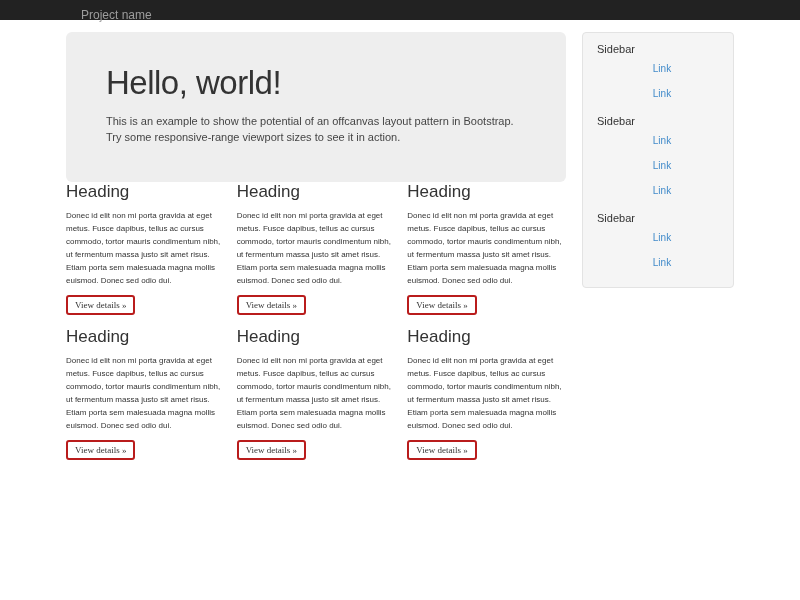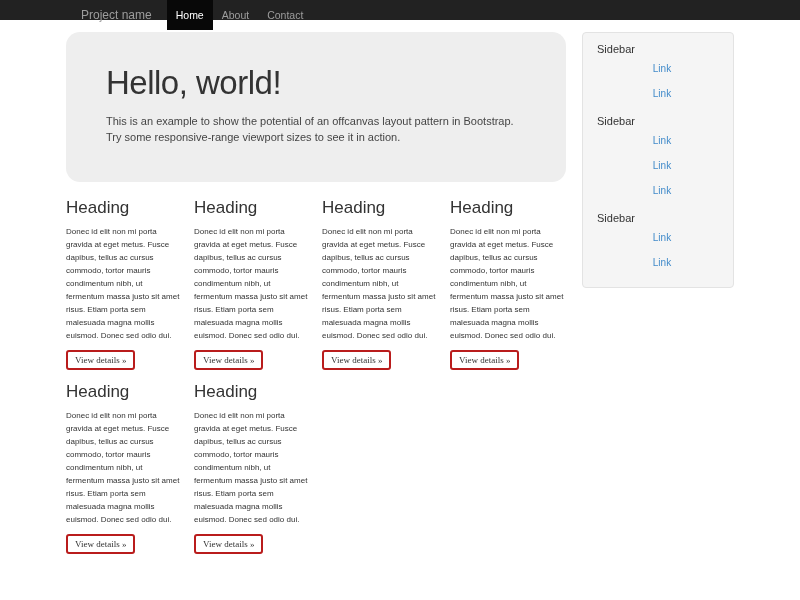--- a/index.html
+++ b/index.html
@@ -51,44 +51,43 @@
     display: flex;
     justify-content: space-between;
     align-items: flex-start;
     margin-top: 12px;
   }
   .main-col { width: 500px; }
 
   
   .jumbotron {
     background: var(--jumbotron-bg, #eee);
-    border-radius: 14px;
+    border-radius: 6px;
     height: 150px;
     padding: 34px 40px 0;
     overflow: hidden;
   }
   .jumbotron h1 {
     font-size: 33px;
     font-weight: 500;
     line-height: 1.05;
     color: #333;
     letter-spacing: -0.5px;
   }
   .jumbotron p {
     margin-top: 12px;
     font-size: 11px;
     line-height: 1.5;
     color: #454545;
   }
 
   
   .cards {
-    margin-top: 16px;
     display: grid;
-    grid-template-columns: repeat(4, 1fr);
+    grid-template-columns: repeat(3, 1fr);
     column-gap: 9px;
     row-gap: 15px;
     gap: 12px;
   }
   .card h2 {
     font-size: 17px;
     font-weight: 500;
     color: #333;
     margin: 0 0 7px;
   }
@@ -144,31 +143,20 @@
   .footer p { font-size: 10px; color: #777; }
 </style>
 </head>
 <body>
 
 <div class="page">
 
   <nav class="navbar">
     <div class="container nav-container">
       <a class="brand">Project name</a>
-      <ul class="nav" id="nav-items">
-          <li>
-            <a class="active">Home</a>
-          </li>
-          <li>
-            <a>About</a>
-          </li>
-          <li>
-            <a>Contact</a>
-          </li>
-        </ul>
     </div>
   </nav>
 
   <div class="container">
     <div class="row">
 
       <main class="main-col">
         <section class="jumbotron">
           <h1>Hello, world!</h1>
           <p>This is an example to show the potential of an offcanvas layout pattern in Bootstrap. Try some responsive-range viewport sizes to see it in action.</p>

